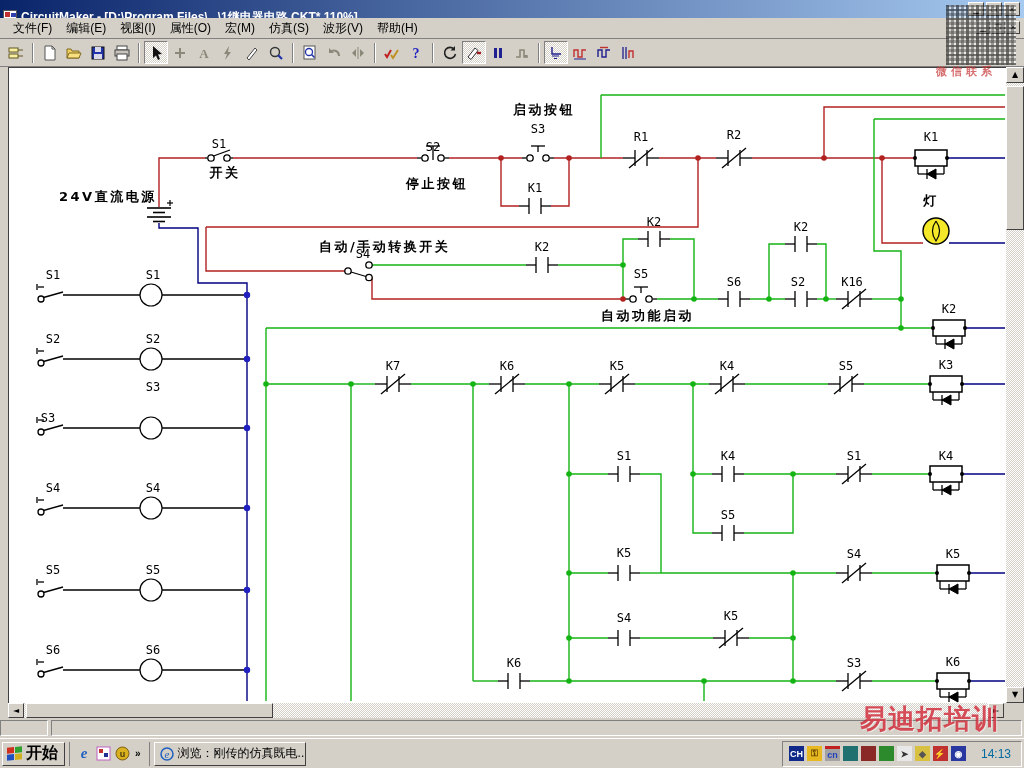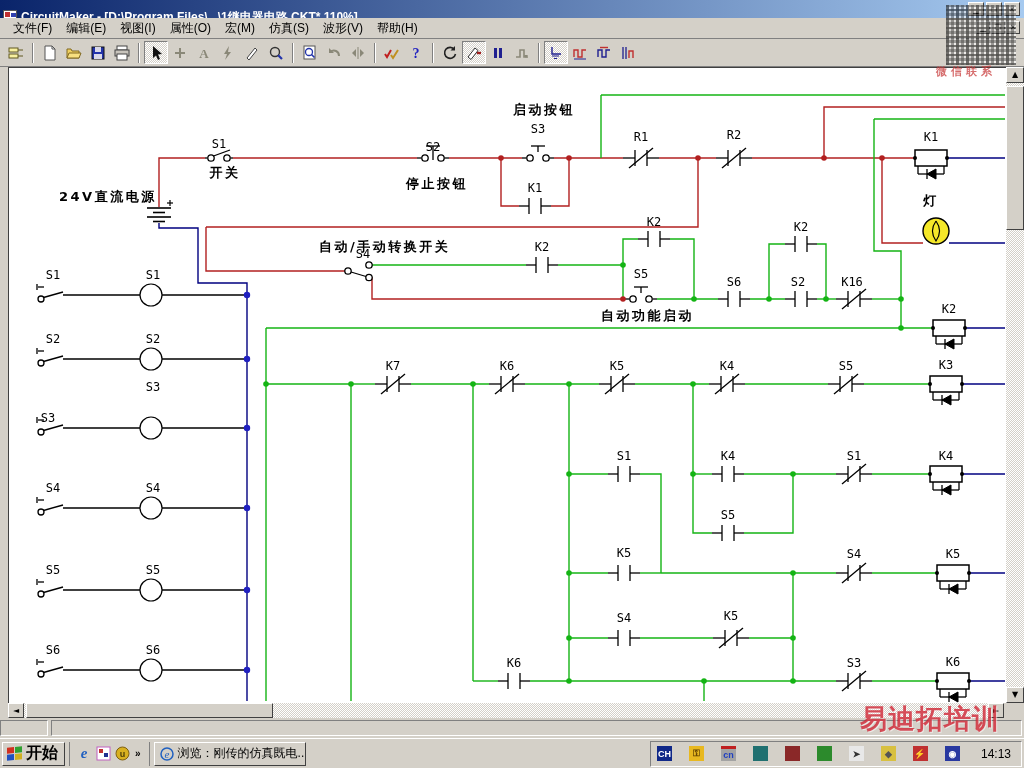--- a/index.html
+++ b/index.html
@@ -62,24 +62,24 @@
   .winflag { width:16px; height:14px; display:grid; grid-template-columns:7px 7px; grid-template-rows:6px 6px; gap:1px; transform:skewY(-6deg); }
   .winflag i { display:block; }
   #quicklaunch { display:flex; align-items:center; gap:3px; margin:0 4px; padding:0 6px;
     border-left:1px solid #808080; border-right:1px solid #808080; height:24px; }
   .ql-ico { width:16px; height:16px; display:flex; align-items:center; justify-content:center; font-weight:bold; }
   .chev { font-size:10px; font-weight:bold; padding:0 2px; }
   .taskbtn { height:24px; width:152px; display:flex; align-items:center; gap:4px; padding:0 5px; margin-right:3px;
     background:#d4d0c8; border:1px solid; border-color:#fff #404040 #404040 #fff; overflow:hidden; white-space:nowrap; font-size:12px; }
   .taskbtn.active { background:#e8e6e0; border-color:#404040 #fff #fff #404040; font-weight:bold; }
   .task-ico { flex:0 0 14px; height:14px; }
-  #tray { margin-left:auto; height:24px; display:flex; align-items:center; gap:17px; padding:12px 6px;
+  #tray { margin-left:auto; height:24px; display:flex; align-items:center; gap:3px; padding:12px 6px;
     border:1px solid; border-color:#808080 #fff #fff #808080; }
   .tray-ico { width:15px; height:15px; font-size:9px; font-weight:bold; color:#fff; display:flex; align-items:center; justify-content:center; }
-  #clock { font-size:12px; padding:0 4px; color:#000000; }
+  #clock { font-size:12px; padding:0 4px; color:#0369a1;margin-left:8px; }
 
   
   #qr-mark { position:absolute; left:946px; top:5px; width:70px; height:60px; opacity:.62;
     background:
       repeating-linear-gradient(0deg, rgba(40,40,40,.9) 0 2px, rgba(255,255,255,.9) 2px 4px, rgba(90,90,90,.8) 4px 7px, rgba(230,230,230,.9) 7px 9px),
       repeating-linear-gradient(90deg, #333 0 3px, #eee 3px 5px, #777 5px 8px, #fff 8px 10px);
     background-blend-mode:multiply; }
   #wechat-text { position:absolute; left:936px; top:64px; width:90px; color:rgba(200,60,60,.75);
     font-size:11px; letter-spacing:4px; font-weight:bold; }
   #brand-mark { position:absolute; left:860px; top:701px; width:170px; color:rgba(205,30,45,.78);

